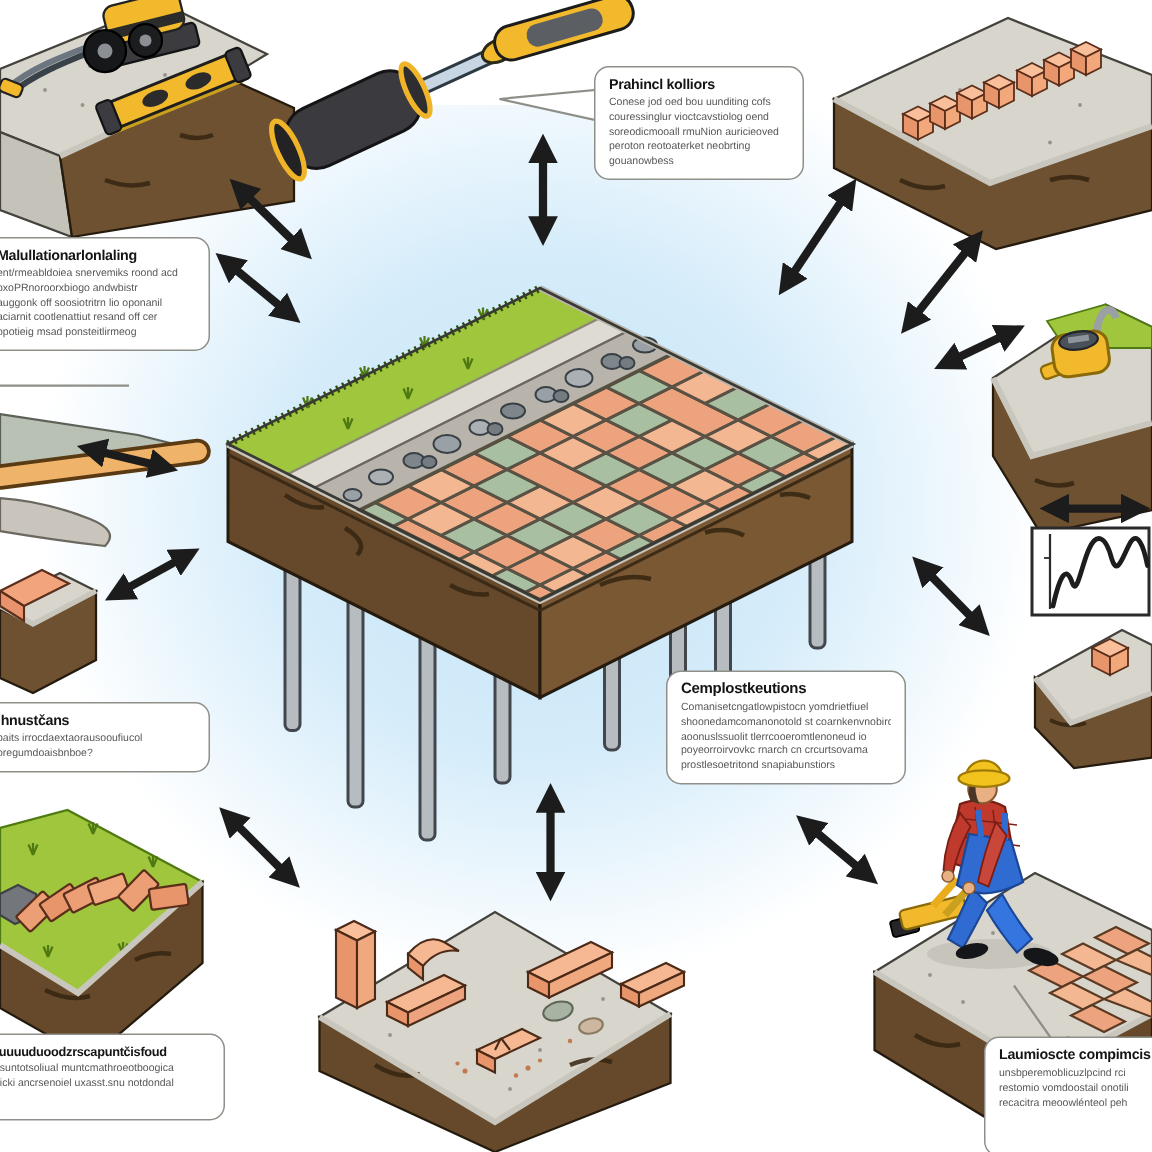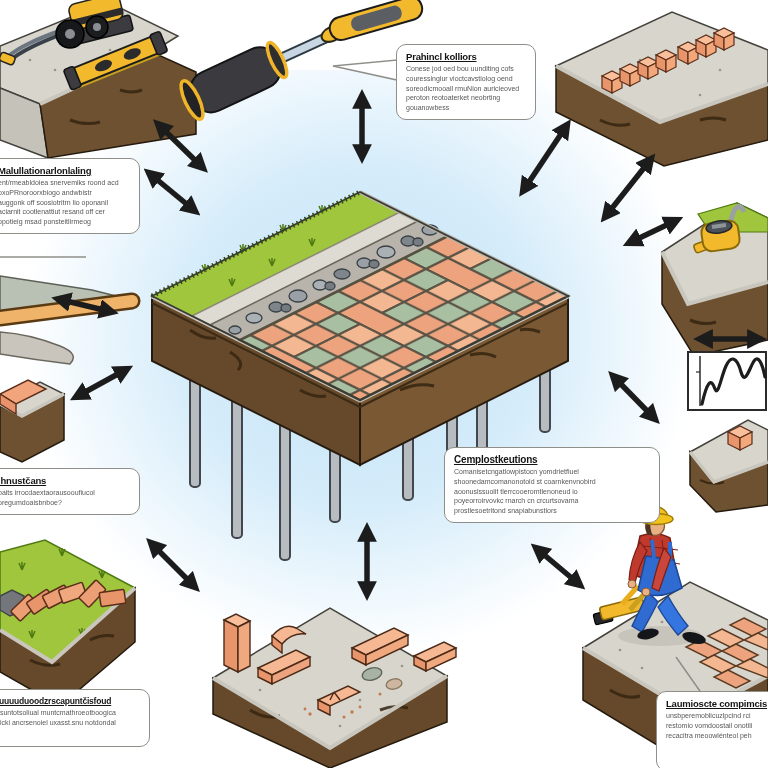--- a/index.html
+++ b/index.html
@@ -3,21 +3,21 @@
 <meta charset="utf-8">
 <style>
   html,body{margin:0;padding:0;background:#fff;}
   .stage{position:relative;width:768px;height:768px;overflow:hidden;background:#ffffff;
          font-family:"Liberation Sans",sans-serif;}
   .glow{position:absolute;left:30px;top:70px;width:660px;height:580px;z-index:0;
         background:radial-gradient(ellipse at 50% 46%, #c4e4f6 0%, #d5ecfa 38%, rgba(255,255,255,0) 72%);}
   .art{position:absolute;left:0;top:0;z-index:1;}
   .callout{position:absolute;background:#fff;border:1.6px solid #8f8f8a;border-radius:10px;
            padding:6px 9px;z-index:5;box-sizing:border-box;}
-  .callout-title{font-weight:bold;font-size:9.5px;color:#141414;margin-bottom:2px;letter-spacing:-0.2px;white-space:nowrap;overflow:hidden;text-decoration:underline;}
+  .callout-title{font-weight:bold;font-size:9.5px;color:#141414;margin-bottom:2px;letter-spacing:-0.2px;white-space:nowrap;overflow:hidden;}
   .callout-line{font-size:7px;color:#575757;line-height:1.4;white-space:nowrap;overflow:hidden;}
 </style>
 </head>
 <body>
 
 <div class="stage">
   <div class="glow"></div>
 
   <svg class="art" width="768" height="768" viewBox="0 0 768 768">
     <defs>
@@ -400,21 +400,21 @@
 
   <div class="callout" style="left:-12px;top:158px;width:152px;">
     <div class="callout-title">Malullationarlonlaling</div>
     <div class="callout-line">ent/rmeabldoiea snervemiks roond acd</div>
     <div class="callout-line">oxoPRnoroorxbiogo andwbistr</div>
     <div class="callout-line">auggonk off soosiotritrn lio oponanil</div>
     <div class="callout-line">aciarnit cootlenattiut resand off cer</div>
     <div class="callout-line">opotieig msad ponsteitlirmeog</div>
   </div>
 
-  <div class="callout" style="left:444px;top:447px;width:216px;">
+  <div class="callout" style="left:444px;top:447px;width:160px;">
     <div class="callout-title" style="font-size:10px;">Cemplostkeutions</div>
     <div class="callout-line">Comanisetcngatlowpistocn yomdrietfiuel</div>
     <div class="callout-line">shoonedamcomanonotold st coarnkenvnobird</div>
     <div class="callout-line">aoonuslssuolit tlerrcooeromtlenoneud io</div>
     <div class="callout-line">poyeorroirvovkc rnarch cn crcurtsovama</div>
     <div class="callout-line">prostlesoetritond snapiabunstiors</div>
   </div>
 
   <div class="callout" style="left:-12px;top:468px;width:152px;">
     <div class="callout-title">Ihnustčans</div>

